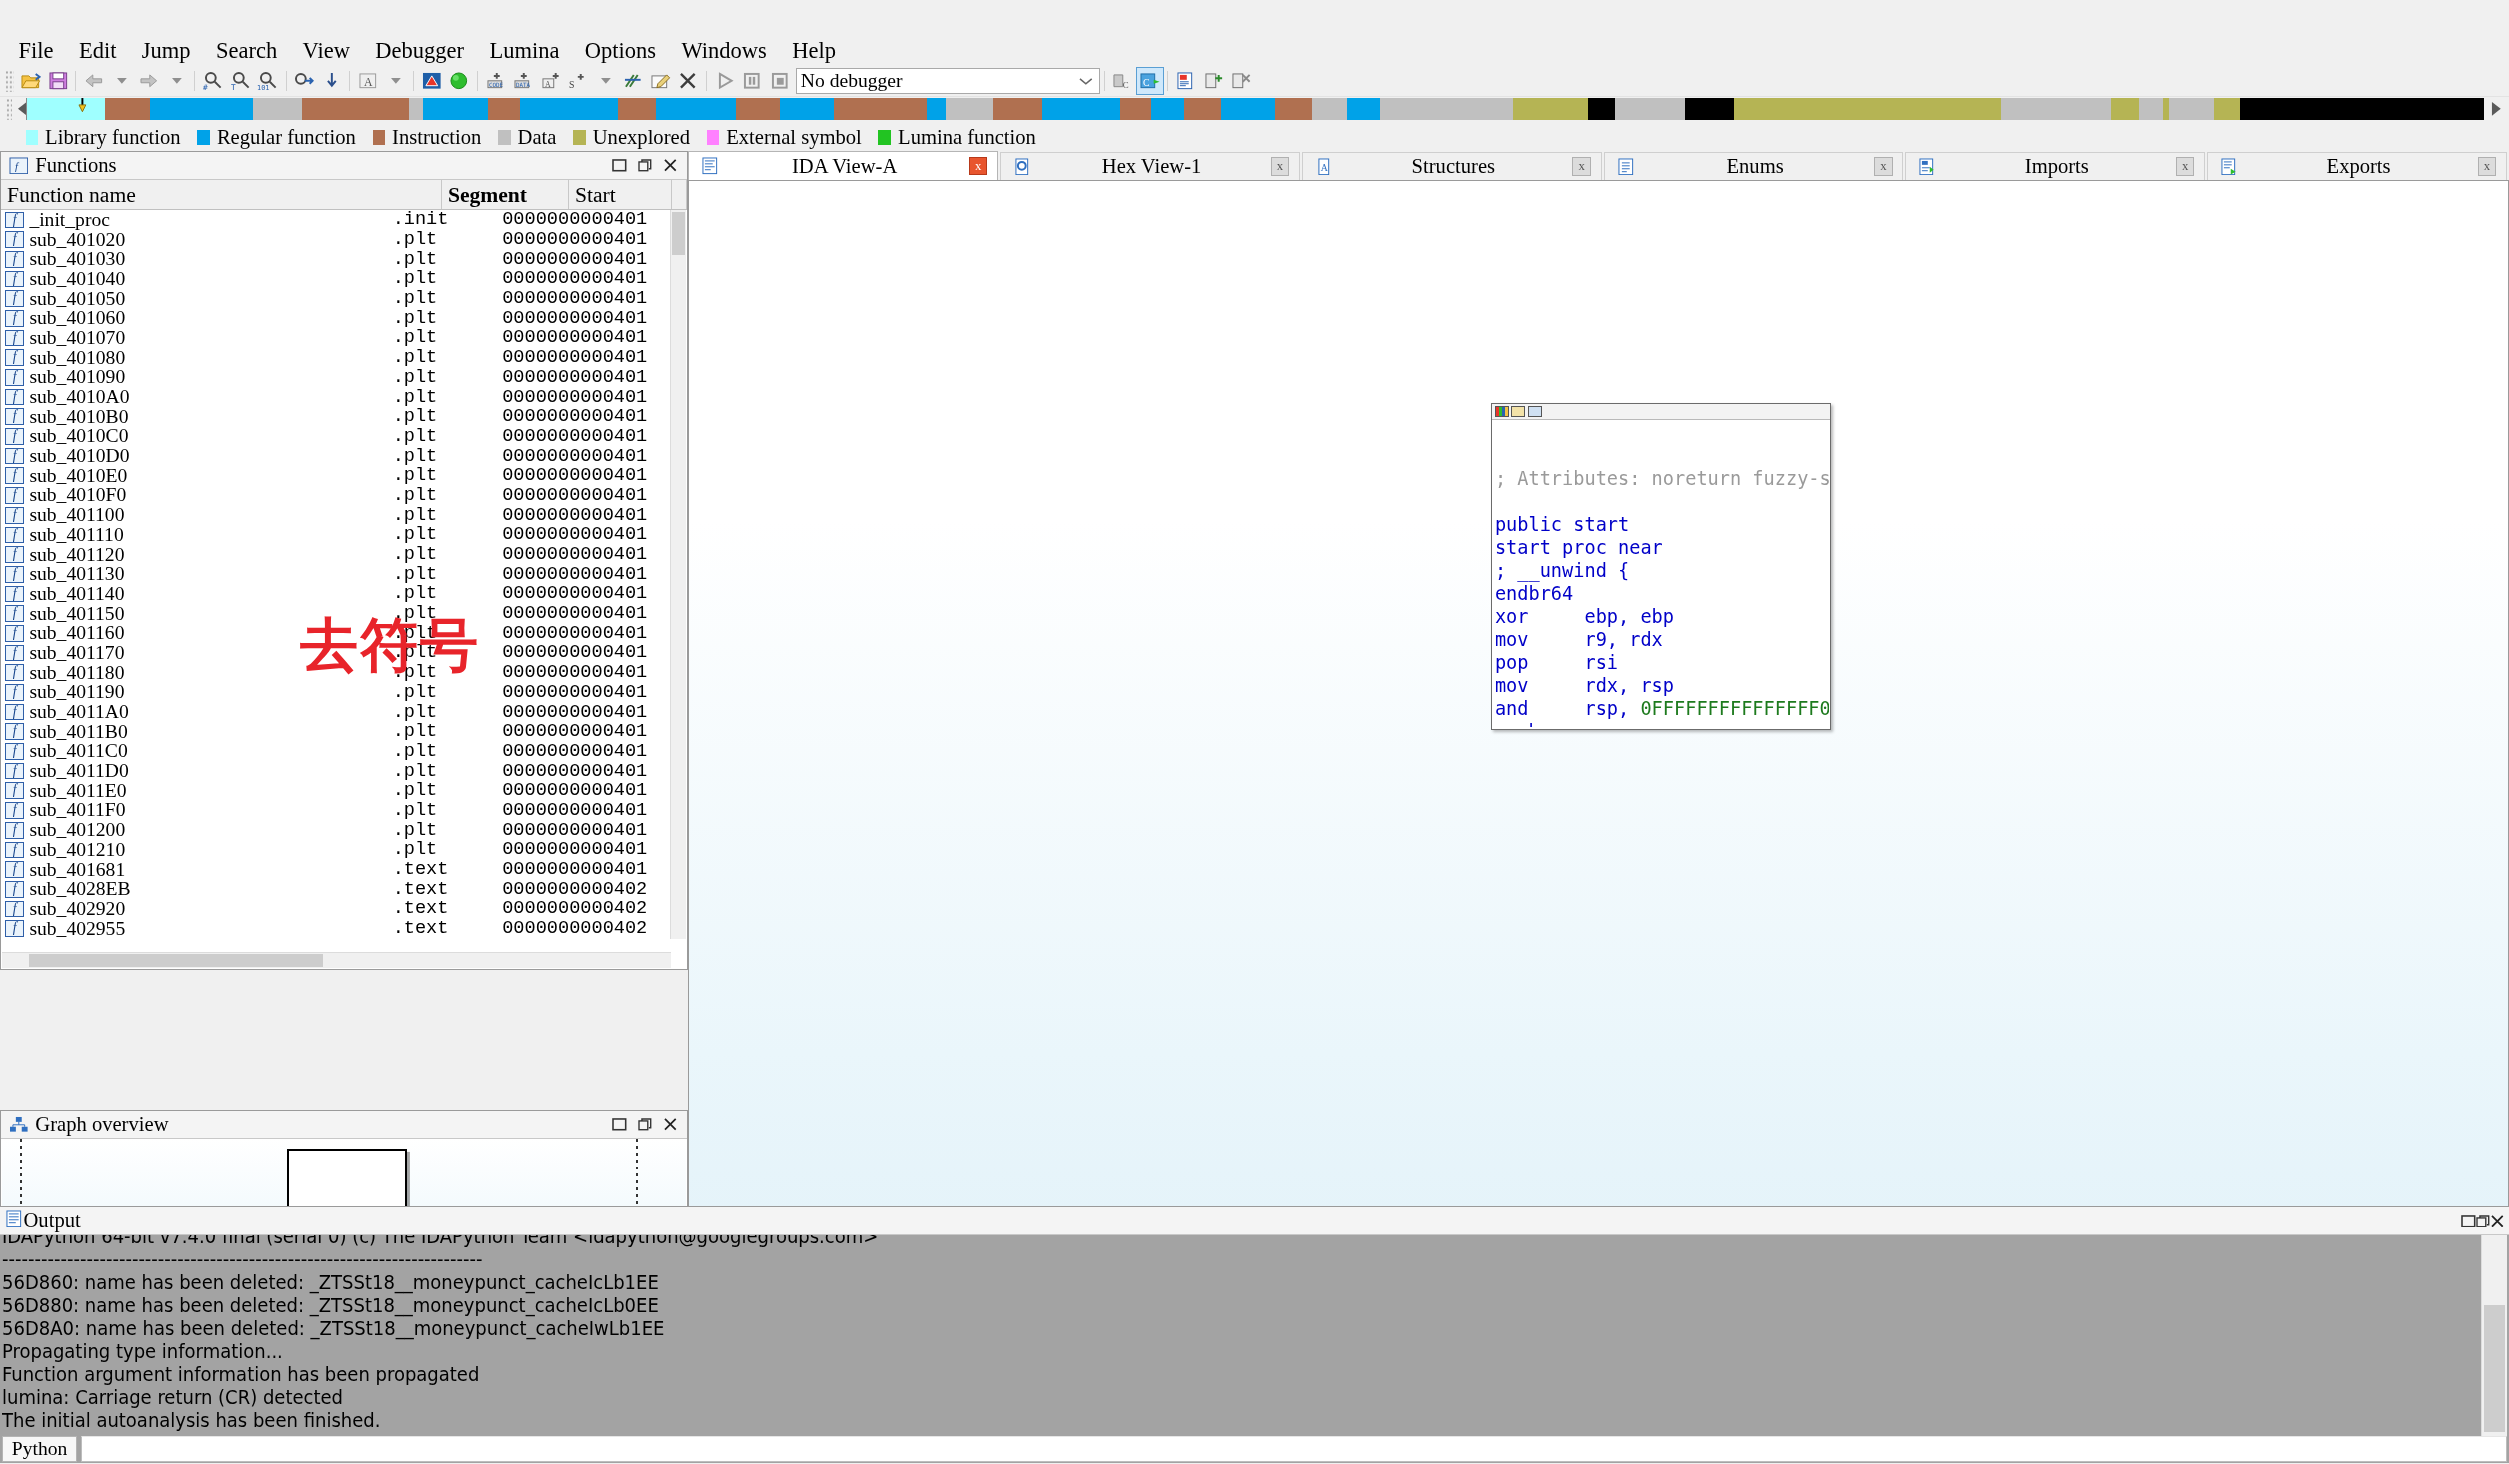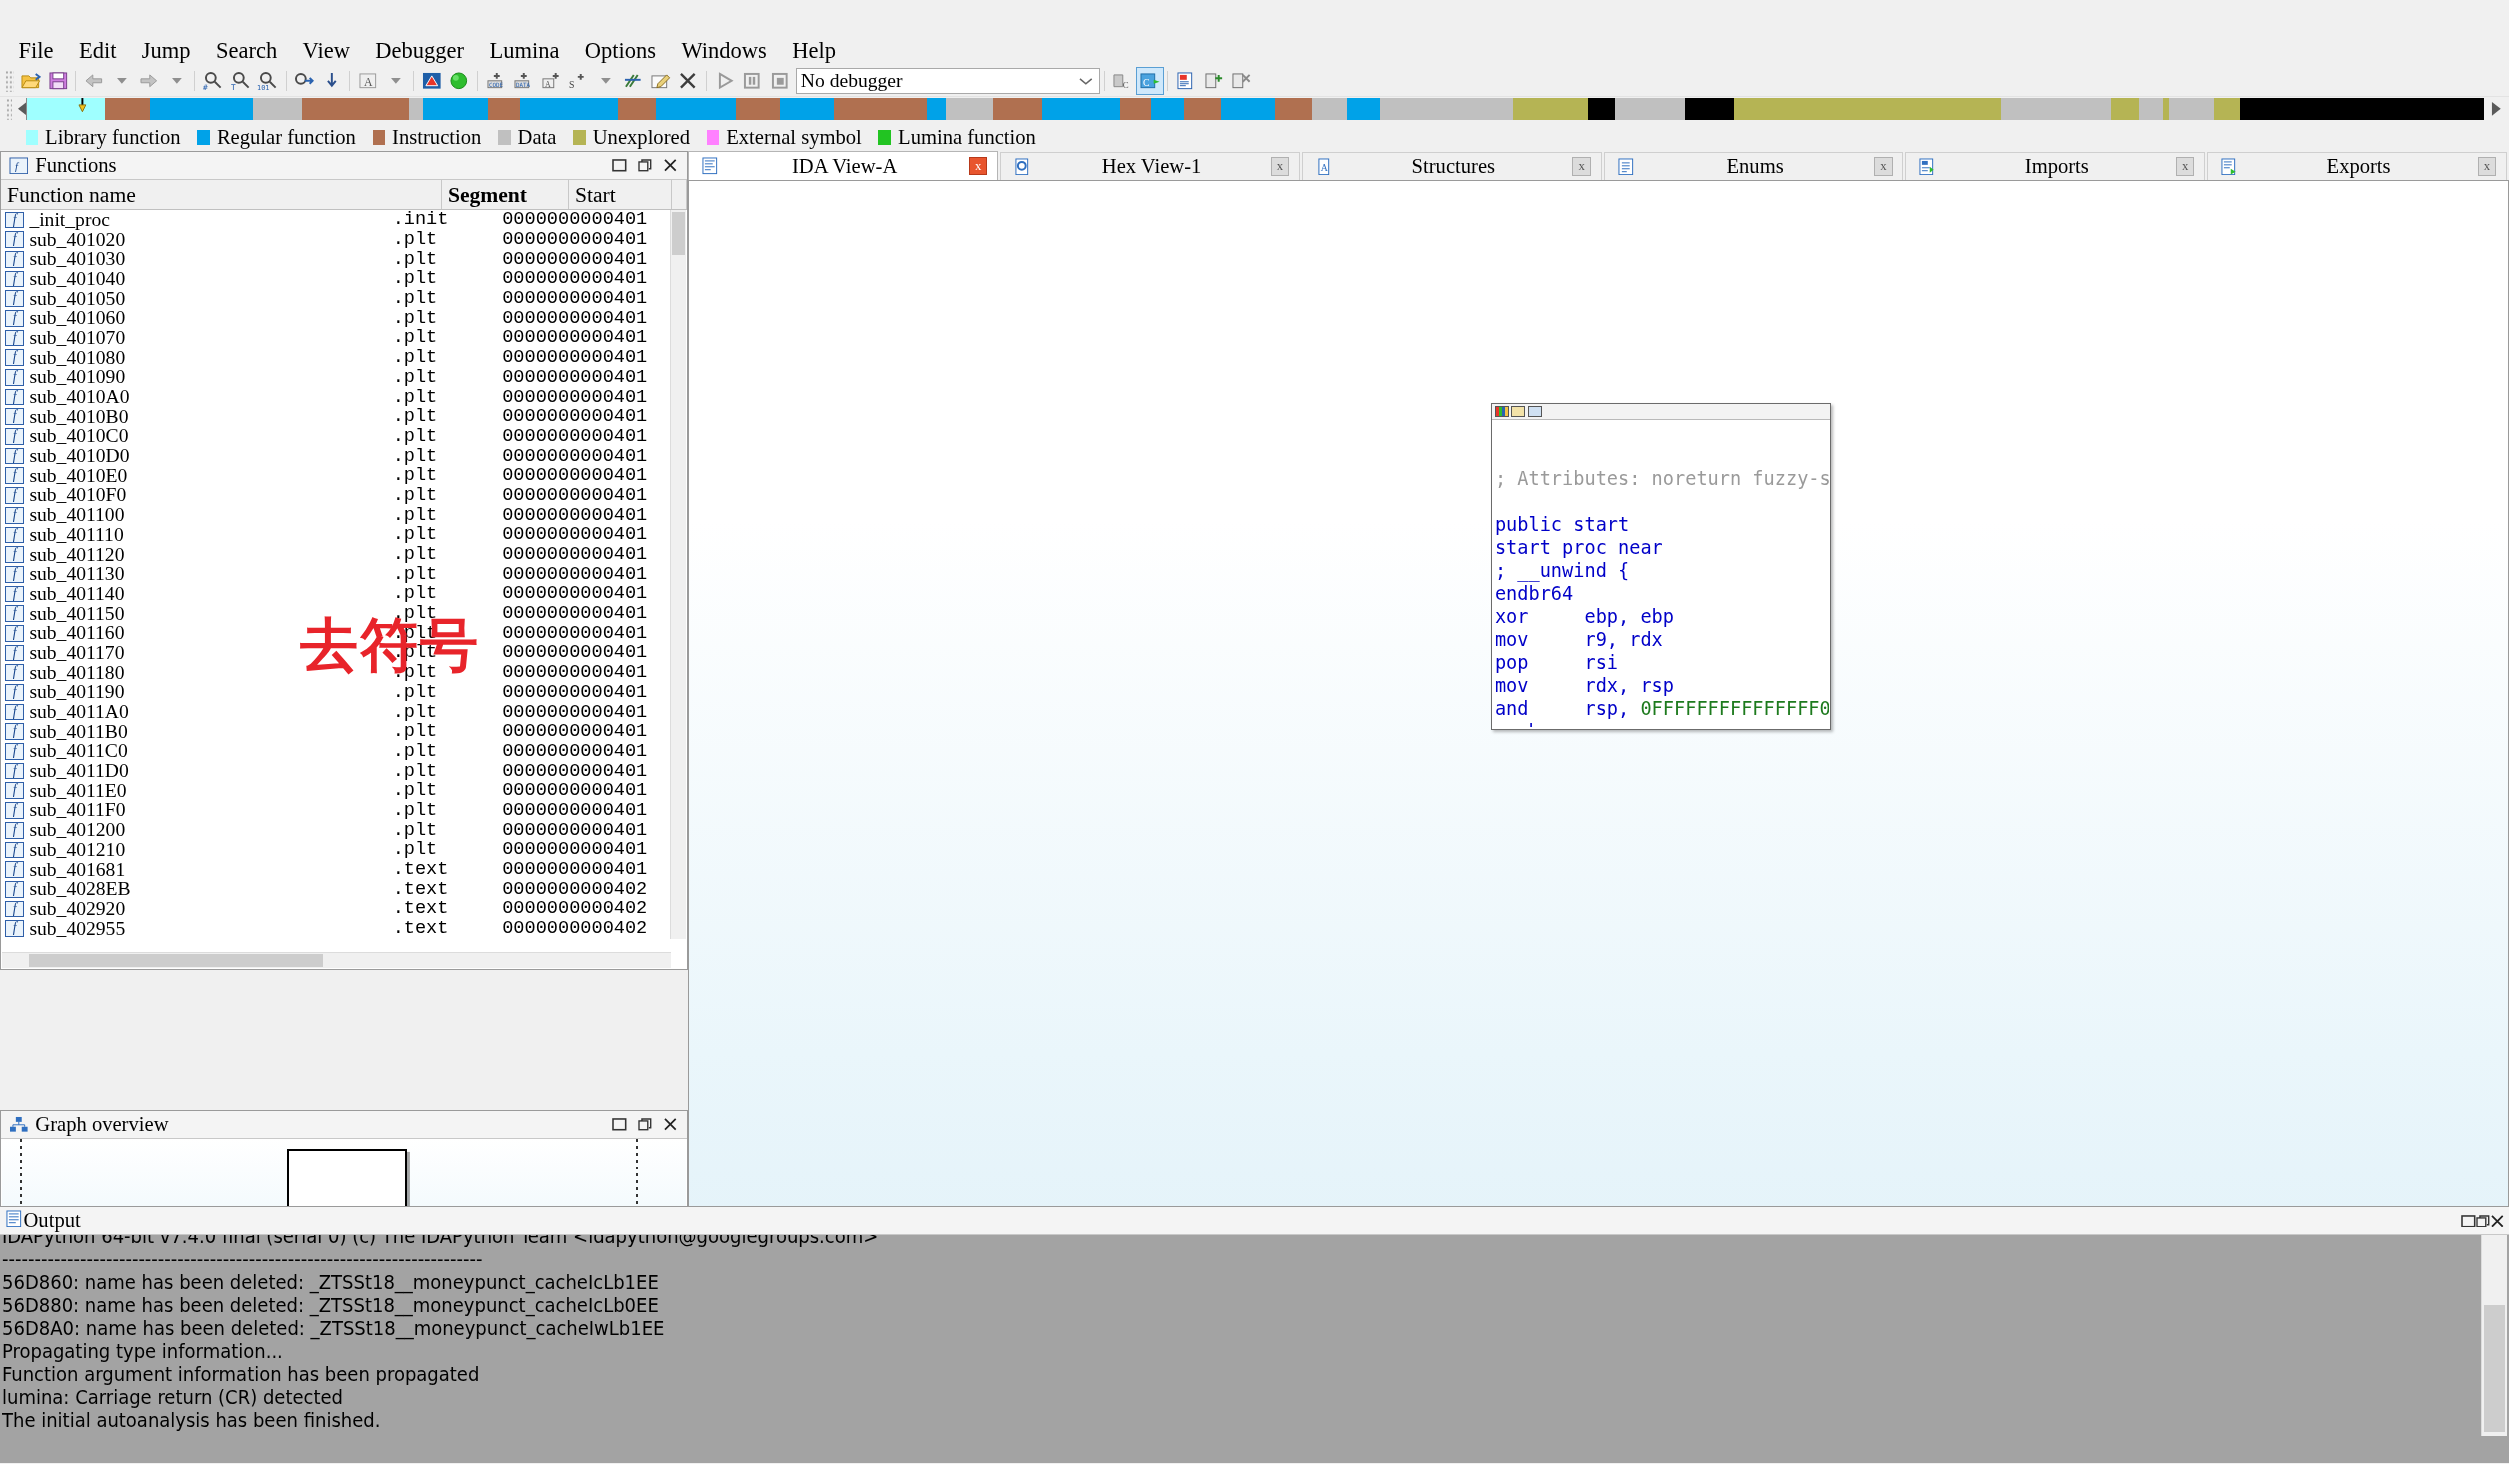--- a/index.html
+++ b/index.html
@@ -902,20 +902,24 @@
       <span class="wb">
         <svg width="14.7" height="12.7" viewBox="0 0 15 13">
             <path d="M2 1l11 11M13 1L2 12" stroke="#222" stroke-width="1.8"></path>
           </svg>
       </span>
     </div>
     <div class="outbody"><div class="clip" id="outlog"><div>IDAPython 64-bit v7.4.0 final (serial 0) (c) The IDAPython Team &lt;idapython@googlegroups.com&gt;</div><div>--------------------------------------------------------------------------</div><div>56D860: name has been deleted: _ZTSSt18__moneypunct_cacheIcLb1EE</div><div>56D880: name has been deleted: _ZTSSt18__moneypunct_cacheIcLb0EE</div><div>56D8A0: name has been deleted: _ZTSSt18__moneypunct_cacheIwLb1EE</div><div>Propagating type information...</div><div>Function argument information has been propagated</div><div>lumina: Carriage return (CR) detected</div><div>The initial autoanalysis has been finished.</div></div></div>
     <div class="outsb">
         <div class="thumb"></div>
       </div>
+    <div class="pyrow">
+      <div class="pybtn">Python</div>
+      <input class="pyinput" value="" placeholder="" style="">
+    </div>
   </div>
 
   <div class="statusbar" id="statusbar">
       <div class="sc">AU:  idle</div>
       <div class="sc">Down</div>
       <div class="sc">Disk: 244GB</div>
     </div>
 </div>
 
 

